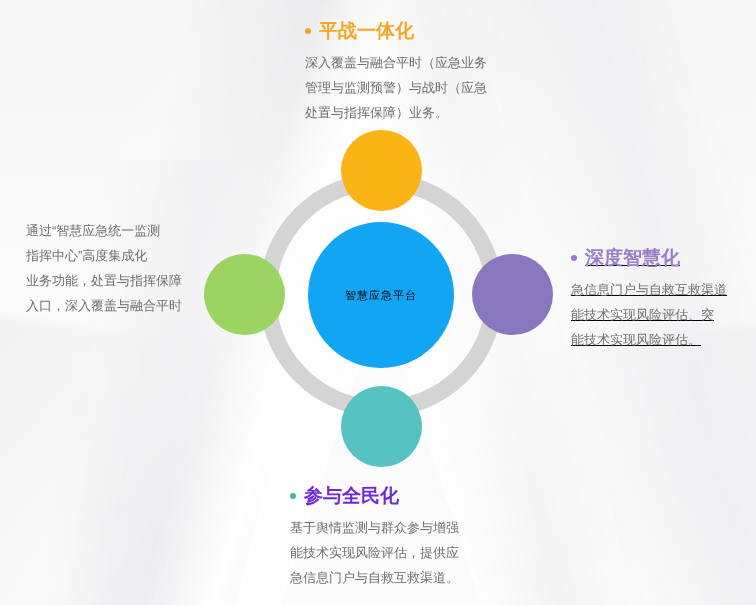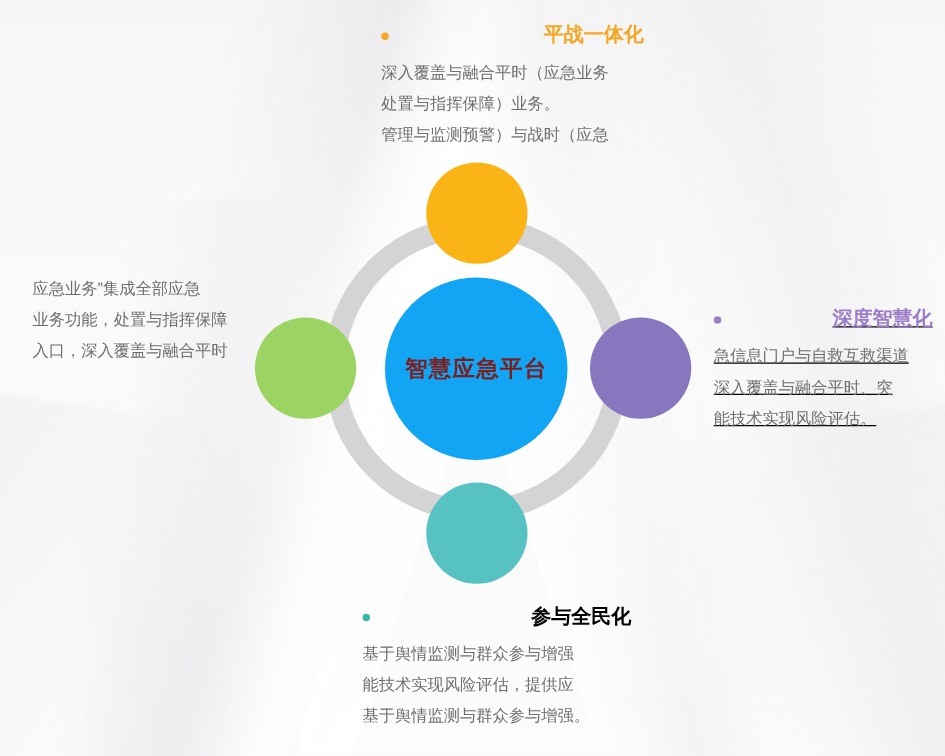--- a/index.html
+++ b/index.html
@@ -125,46 +125,45 @@
     position: absolute;
     left: 308px; top: 222px;
     width: 146px; height: 146px;
     border-radius: 50%;
     background: #12a5f4;
     display: flex;
     align-items: center;
     justify-content: center;
   }
   .hub-label {
-    color: #7f1d1d;
-    font-size: 18px;
-    font-weight: bold;
+    color: #000000;
+    font-size: 11px;
+    font-weight: normal;
     letter-spacing: 1px;
     white-space: nowrap;
   }
   .node {
     position: absolute;
     width: 81px; height: 81px;
     border-radius: 50%;
   }
   .node-top    { left: 341px; top: 130px; background: #fbb415; }
   .node-left   { left: 204px; top: 254px; background: #9bd462; }
   .node-right  { left: 472px; top: 254px; background: #8876bf; }
   .node-bottom { left: 341px; top: 386px; background: #56c3c2; }
 
   
   .block { position: absolute; }
   .block-head {
     display: flex;
     align-items: center;
-    font-size: 16px;
+    font-size: 19px;
     font-weight: bold;
     margin-bottom: 6px;
     white-space: nowrap;
-    justify-content: space-between;
   }
   .bullet {
     width: 6px; height: 6px;
     border-radius: 50%;
     margin-right: 8px;
     flex: 0 0 auto;
   }
   .block-body {
     font-size: 13px;
     line-height: 25px;
@@ -209,50 +208,51 @@
     </div>
   </div>
 
   <div class="block block-top">
     <div class="block-head">
       <span class="bullet" style="background:#f5a623"></span>
       <span style="color:#f5a623">平战一体化</span>
     </div>
     <div class="block-body">
       <div>深入覆盖与融合平时（应急业务</div>
+      <div>管理与监测预警）与战时（应急</div>
       <div>处置与指挥保障）业务。</div>
-      <div>管理与监测预警）与战时（应急</div>
     </div>
   </div>
 
   <div class="block block-left">
     <div class="block-body">
-      <div>应急业务”集成全部应急</div>
+      <div>通过“智慧应急统一监测</div>
+      <div>指挥中心”高度集成化</div>
       <div>业务功能，处置与指挥保障</div>
       <div>入口，深入覆盖与融合平时</div>
     </div>
   </div>
 
   <div class="block block-right">
     <div class="block-head">
       <span class="bullet" style="background:#9b7cc8"></span>
       <span style="color:#9b7cc8">深度智慧化</span>
     </div>
     <div class="block-body">
       <div>急信息门户与自救互救渠道</div>
-      <div>深入覆盖与融合平时、突</div>
+      <div>能技术实现风险评估、突</div>
       <div>能技术实现风险评估。</div>
     </div>
   </div>
 
   <div class="block block-bottom">
     <div class="block-head">
       <span class="bullet" style="background:#3fb3ac"></span>
-      <span style="color:#000000">参与全民化</span>
+      <span style="color:#6d28d9">参与全民化</span>
     </div>
     <div class="block-body">
       <div>基于舆情监测与群众参与增强</div>
       <div>能技术实现风险评估，提供应</div>
-      <div>基于舆情监测与群众参与增强。</div>
+      <div>急信息门户与自救互救渠道。</div>
     </div>
   </div>
 
 </div>
 
 </body></html>

